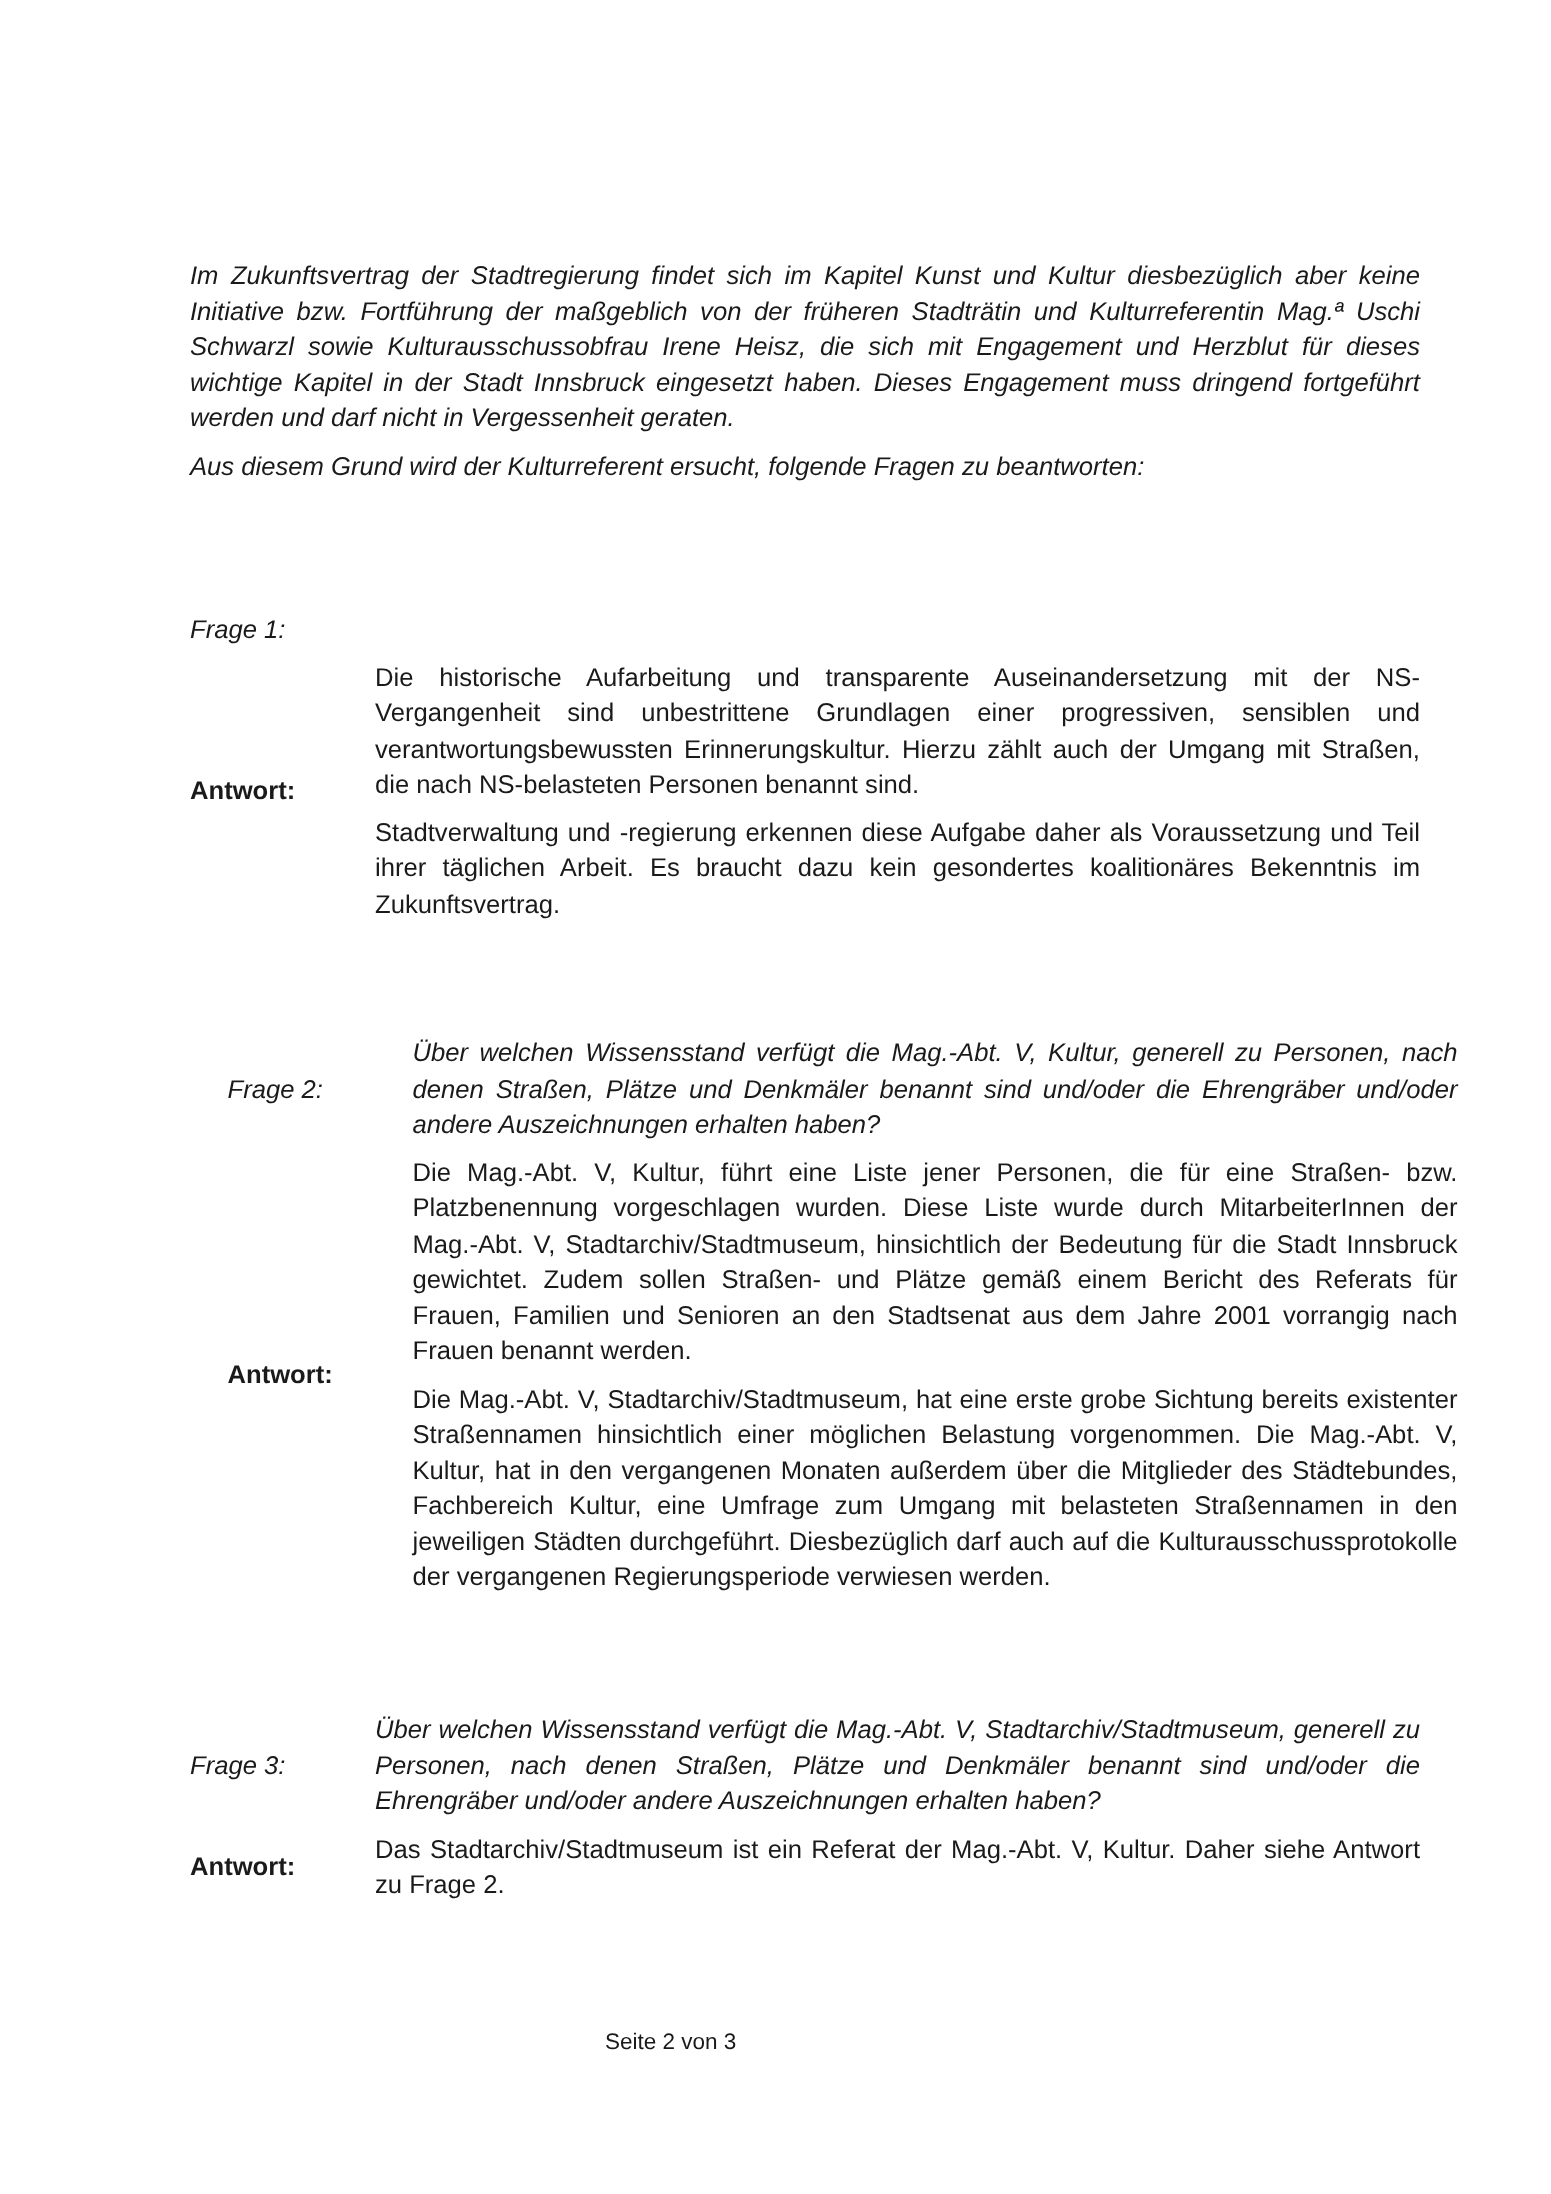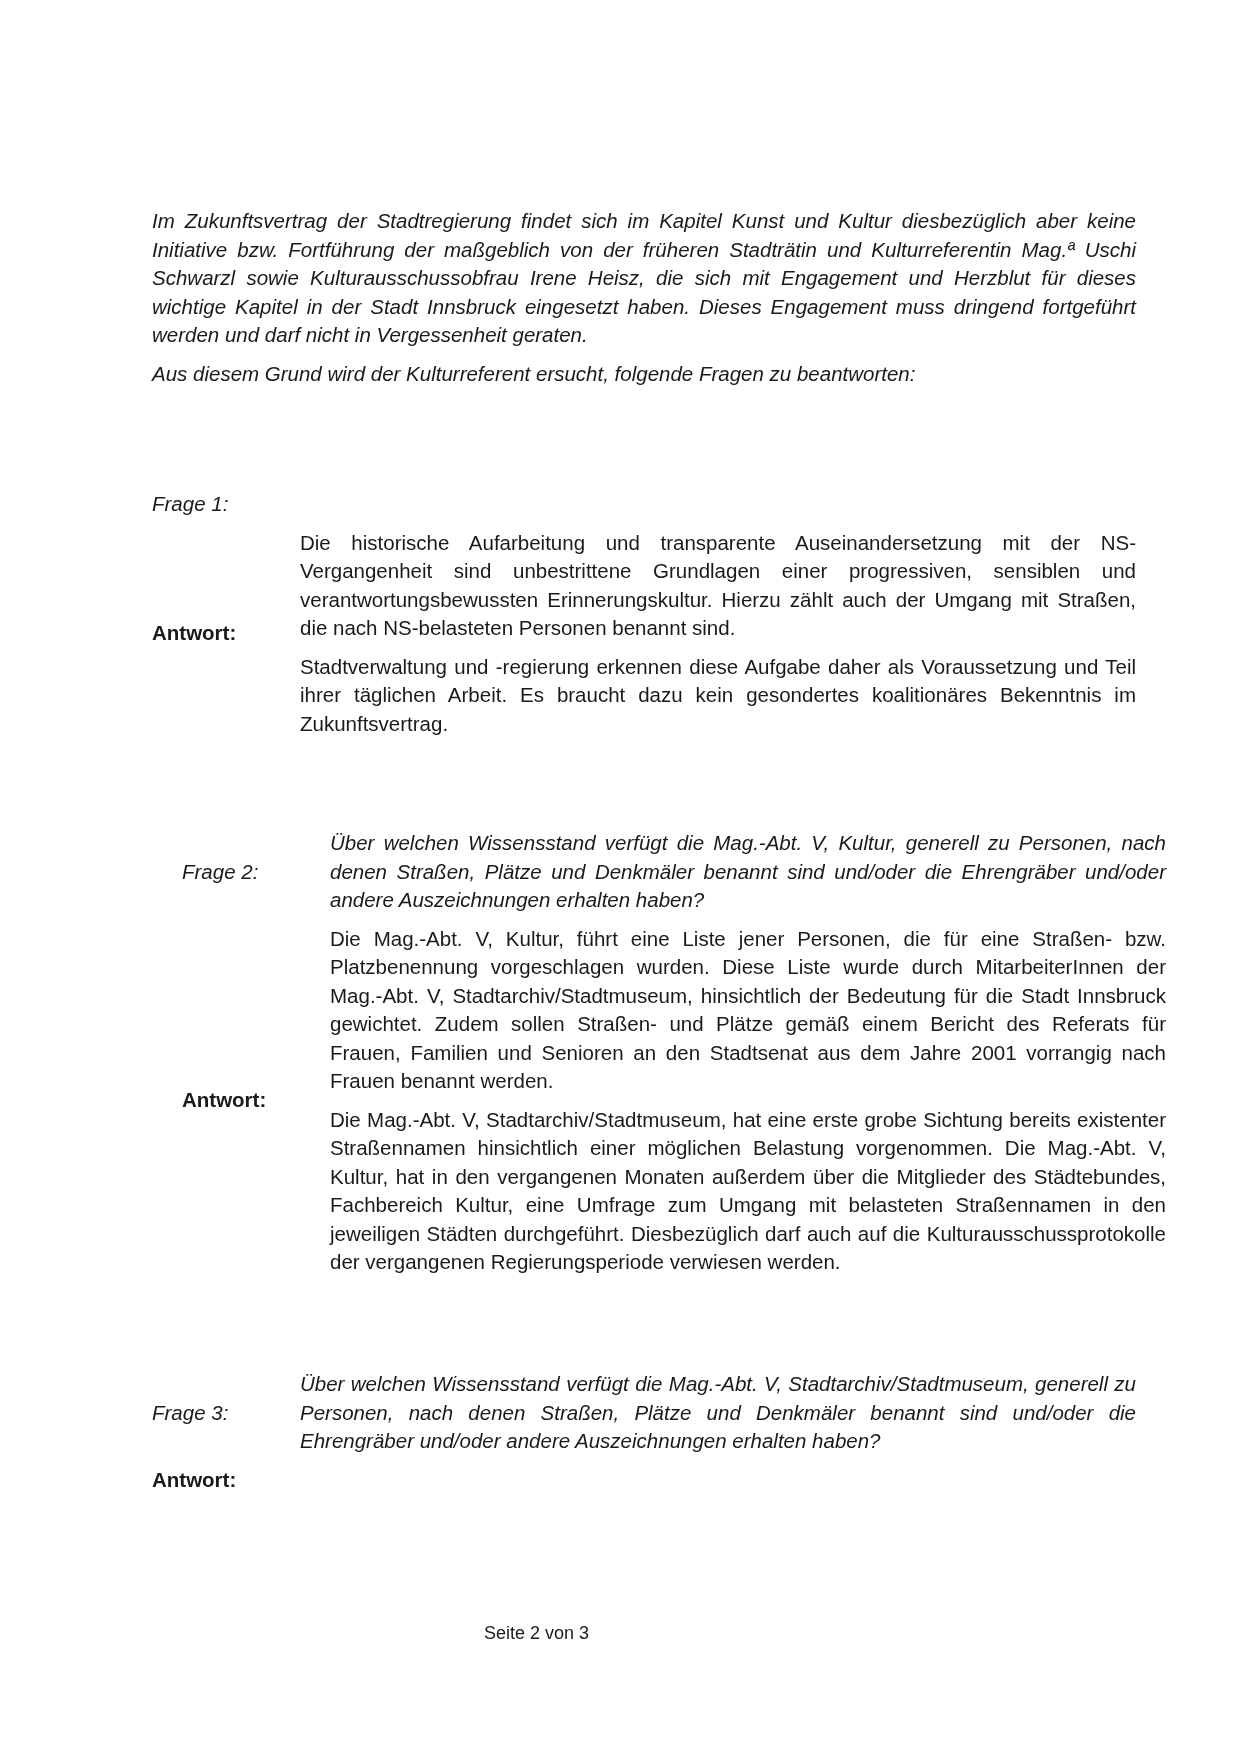--- a/index.html
+++ b/index.html
@@ -112,18 +112,21 @@
 
 <div class="qa-block" style="top:1370px;">
   <div class="row">
     <div class="label q">Frage 3:</div>
     <div class="content q">
       <p>Über welchen Wissensstand verfügt die Mag.-Abt. V, Stadtarchiv/Stadtmuseum, generell zu Personen, nach denen Straßen, Plätze und Denkmäler benannt sind und/oder die Ehrengräber und/oder andere Auszeichnungen erhalten haben?</p>
     </div>
   </div>
   <div class="row" style="margin-top:10px;">
     <div class="label a">Antwort:</div>
+    <div class="content a">
+      <p>Das Stadtarchiv/Stadtmuseum ist ein Referat der Mag.-Abt. V, Kultur. Daher siehe Antwort zu Frage 2.</p>
+    </div>
   </div>
 </div>
 
 <div class="footer">
   <span>Seite 2 von 3</span>
 </div>
 
 </body></html>

